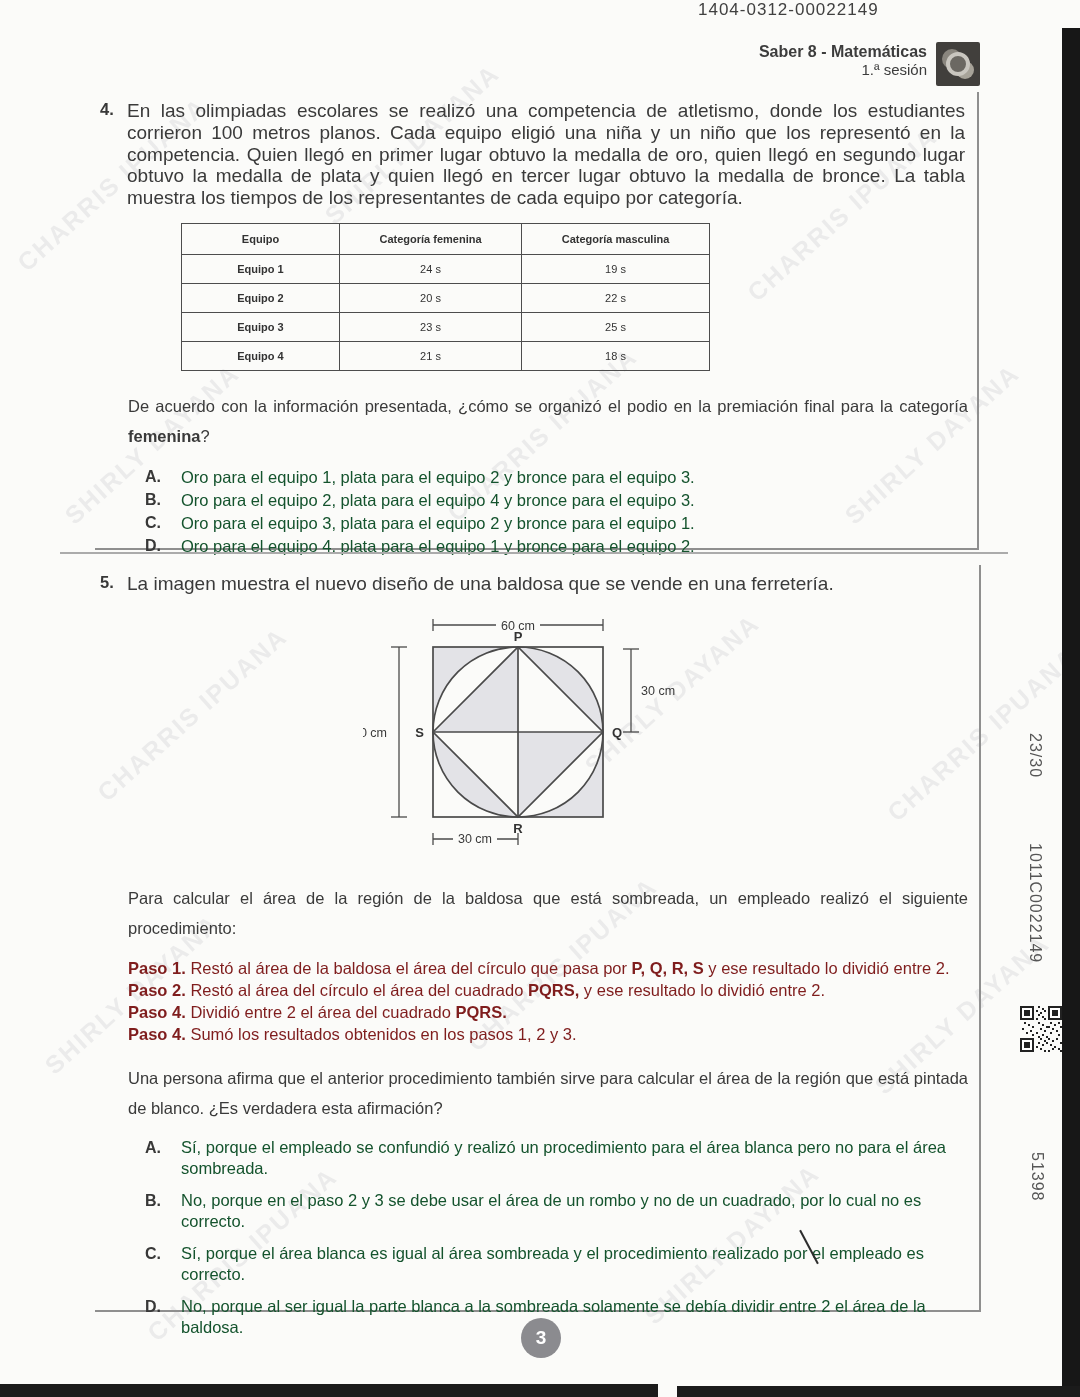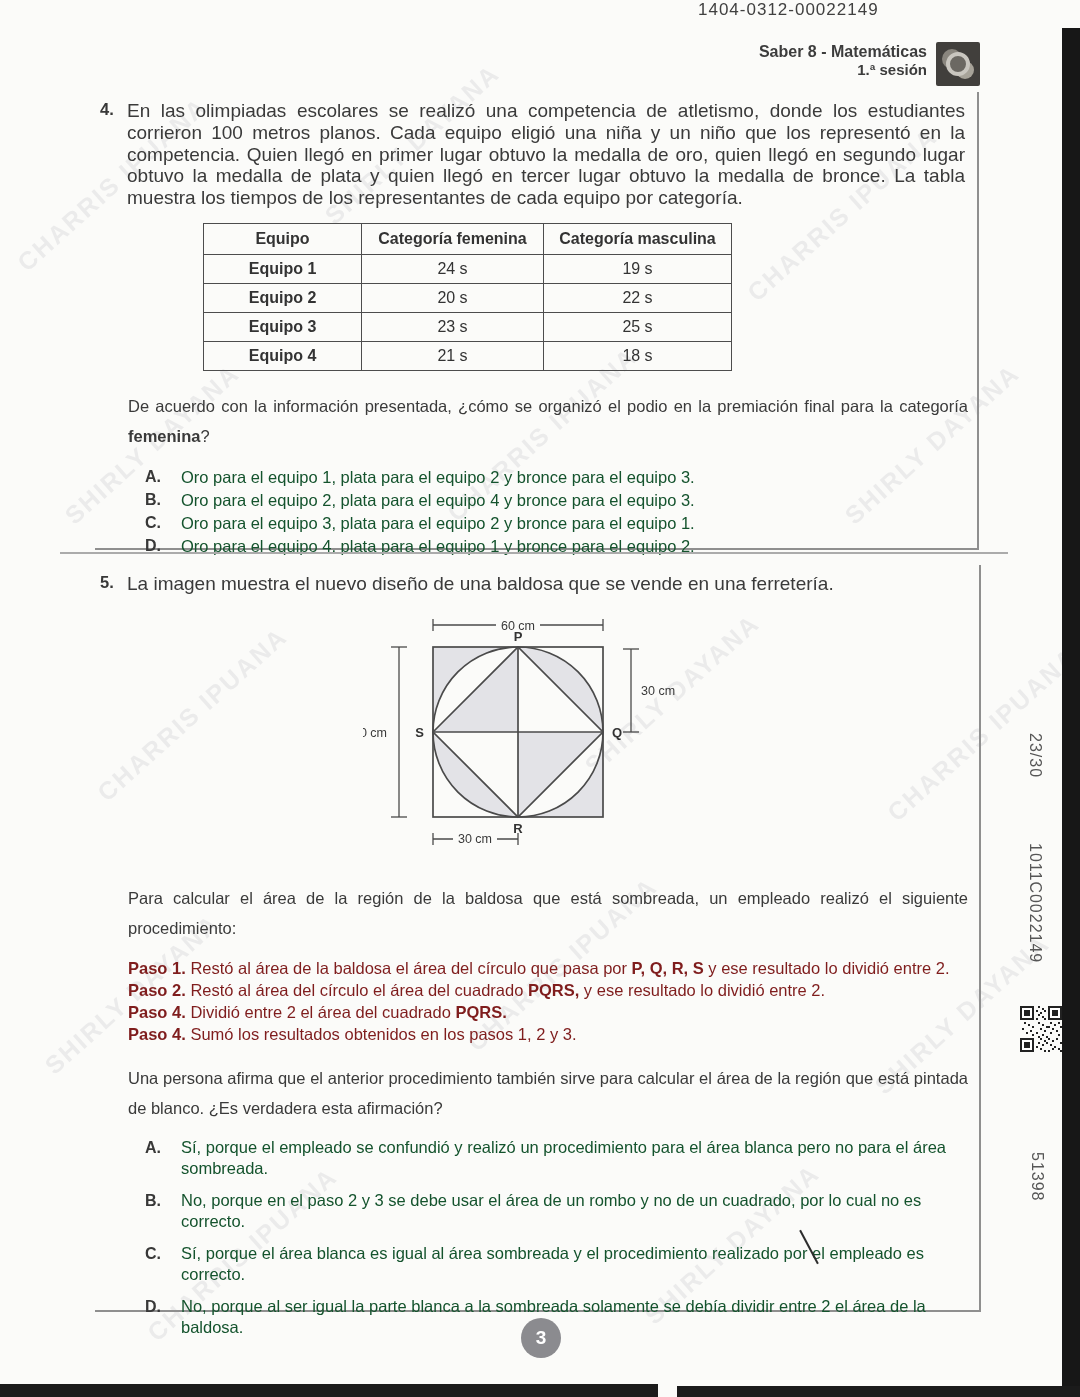--- a/index.html
+++ b/index.html
@@ -25,21 +25,21 @@
 
   
   #form-number {
     left: 698px; top: 0;
     font-size: 17px; letter-spacing: 1px; color: #404040;
   }
   #header-title {
     right: 153px; top: 43px; text-align: right; color: #3c3c3c;
   }
   #header-title .t1 { font-size: 16px; font-weight: 600; }
-  #header-title .t2 { font-size: 15px; font-weight: 700; }
+  #header-title .t2 { font-size: 15px; font-weight: 400; }
   #exam-logo {
     left: 936px; top: 42px; width: 44px; height: 44px;
     background: #413f3c; border-radius: 2px;
     display: flex; align-items: center; justify-content: center;
   }
   #exam-logo .swirl {
     width: 24px; height: 24px; border-radius: 50%;
     border: 4px solid #c9c6bf; background: #6b6862;
     box-shadow: -6px -5px 0 -2px #8a867e, 7px 6px 0 -3px #a7a399;
   }
@@ -61,22 +61,22 @@
   .qrow { display: flex; }
   .qnum { width: 27px; font-weight: bold; font-size: 16.5px; flex: 0 0 27px; }
   .qintro {
     flex: 1; font-size: 19px; line-height: 21.8px; text-align: justify;
     color: #3a3a3a;
   }
   .b { font-weight: bold; }
 
   
   #results-table {
-    margin: 14px 0 0 103px; border-collapse: collapse;
-    font-size: 16px; color: #333;
+    margin: 14px 0 0 81px; border-collapse: collapse;
+    font-size: 11px; color: #333;
   }
   #results-table th, #results-table td {
     border: 1.8px solid #4d4d4d; text-align: center;
   }
   #results-table th { height: 31px; font-weight: bold; padding: 0 10px; }
   #results-table td { height: 29px; }
   #results-table .c1 { width: 158px; font-weight: bold; }
   #results-table .c2 { width: 182px; }
   #results-table .c3 { width: 188px; }
 

